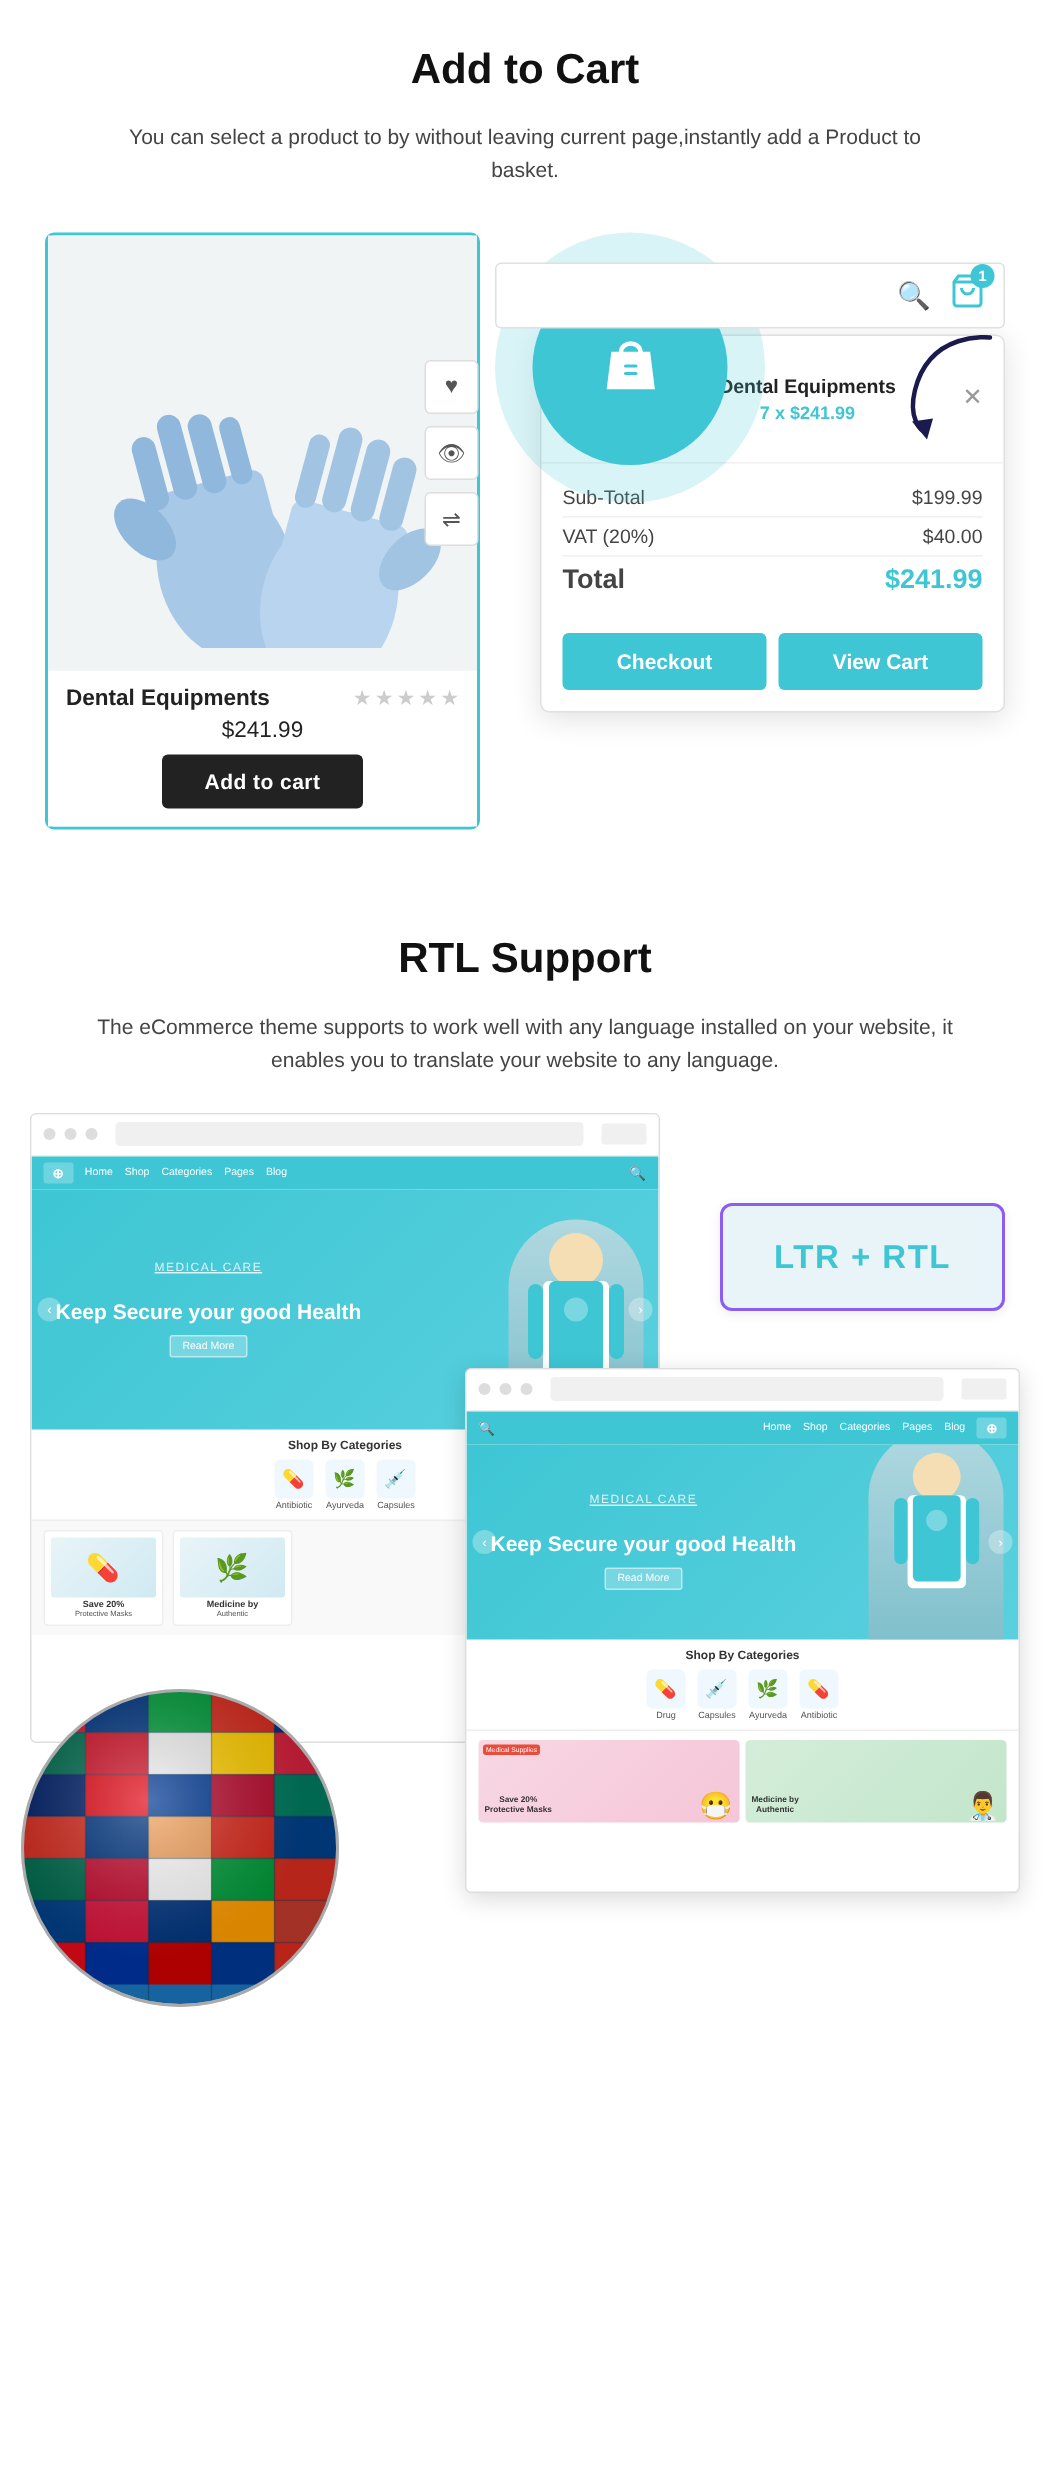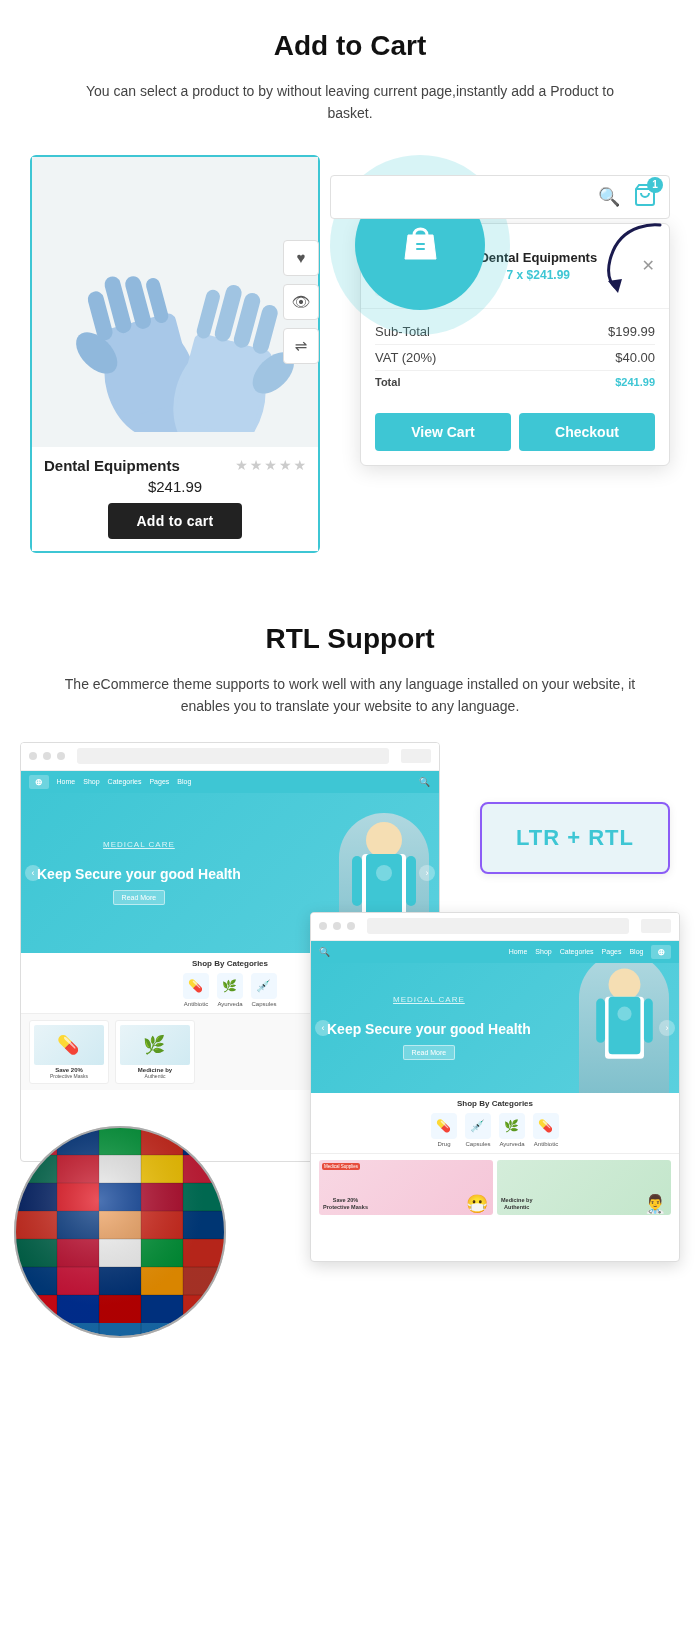--- a/index.html
+++ b/index.html
@@ -231,21 +231,21 @@
       display: flex;
       justify-content: space-between;
       font-size: 13px;
       color: #444;
       padding: 5px 0;
       border-bottom: 1px solid #f0f0f0;
     }
     .cart-total-row:last-child { border-bottom: none; }
     .cart-total-row.total-final {
       font-weight: 700;
-      font-size: 11px;
+      font-size: 18px;
     }
     .cart-total-row.total-final .total-amount {
       color: #3ec6d4;
       font-weight: 700;
     }
 
     .cart-actions {
       display: flex;
       gap: 8px;
       padding: 10px 14px 14px;
@@ -575,22 +575,22 @@
             <span>VAT (20%)</span>
             <span>$40.00</span>
           </div>
           <div class="cart-total-row total-final">
             <span>Total</span>
             <span class="total-amount">$241.99</span>
           </div>
         </div>
 
         <div class="cart-actions">
+          <button class="cart-btn">Checkout</button>
           <button class="cart-btn">View Cart</button>
-          <button class="cart-btn">Checkout</button>
         </div>
       </div>
 
     </div>
   </div>
 </div>
 
 <div class="section-rtl">
 
   <h1 class="section-title">RTL Support</h1>

